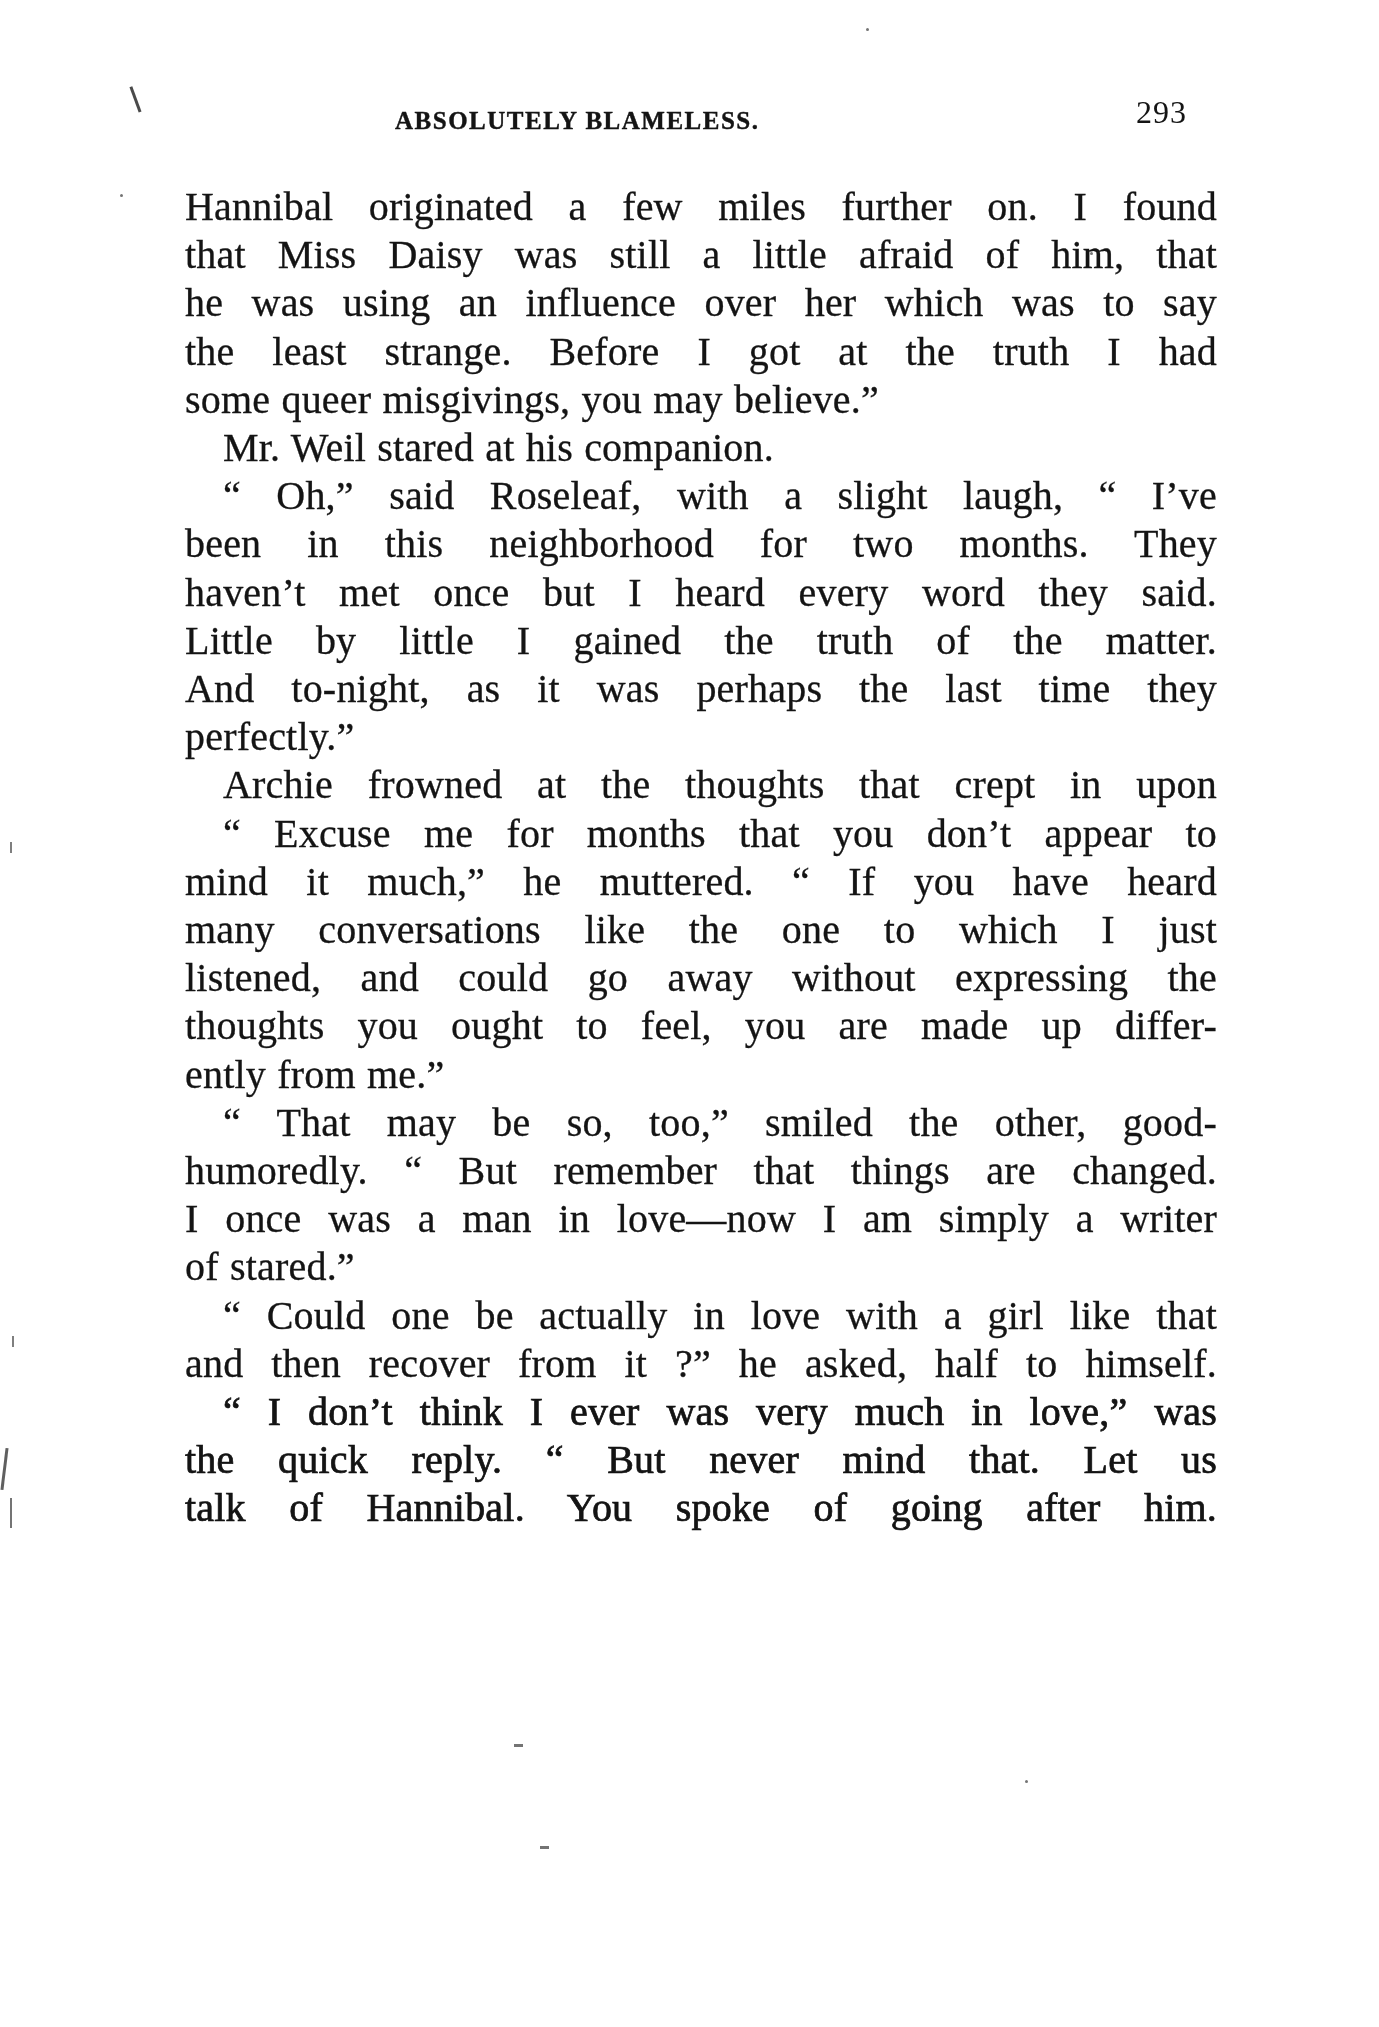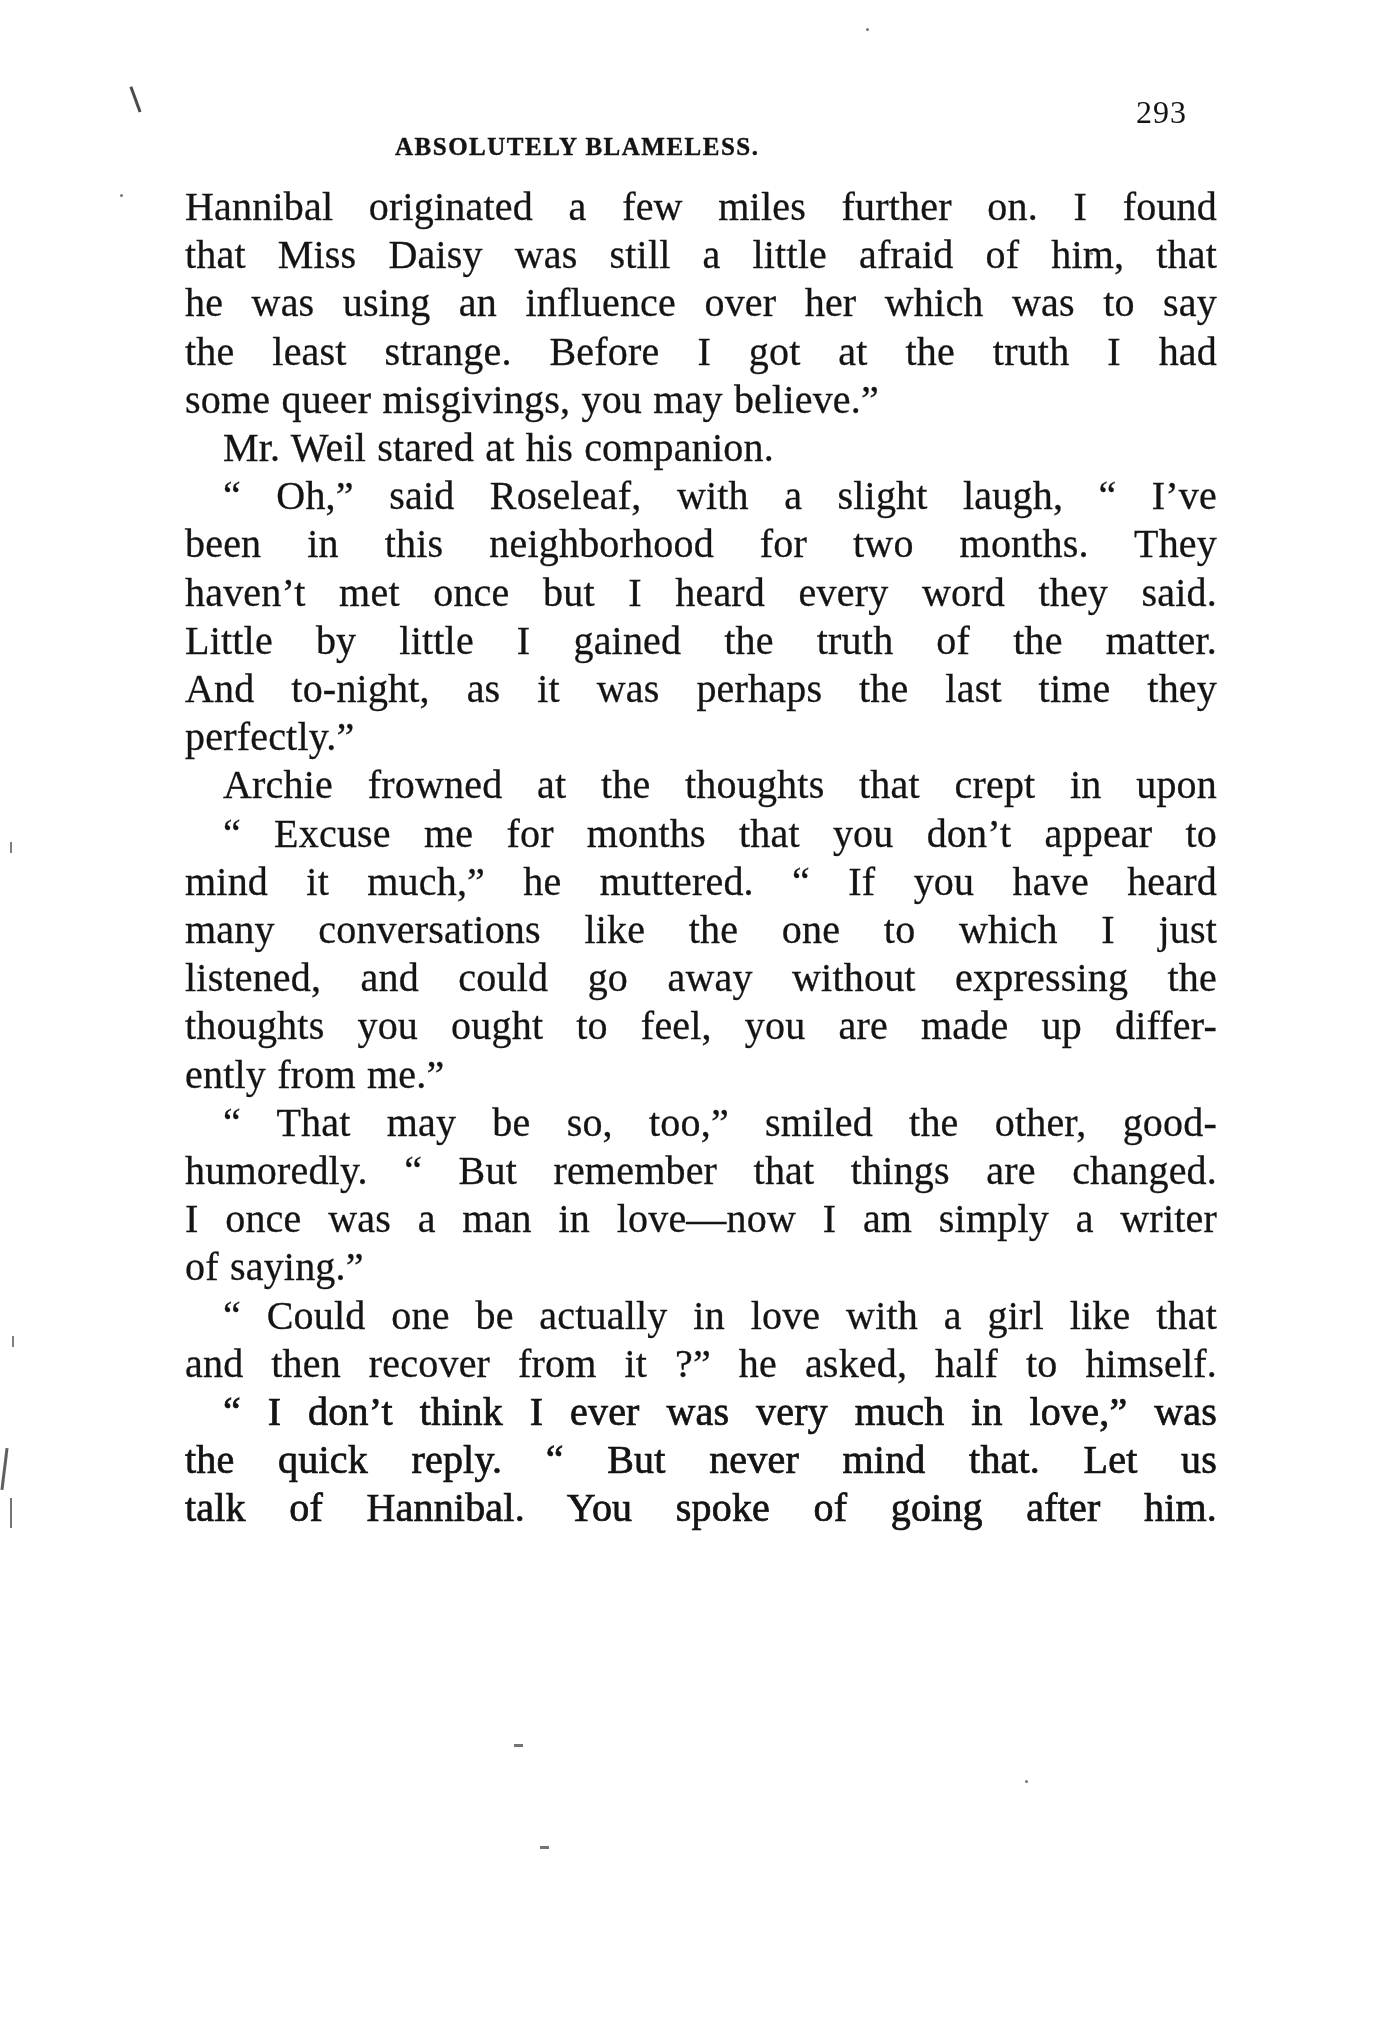--- a/index.html
+++ b/index.html
@@ -25,21 +25,20 @@
     height: 50px;
   }
   .running-title {
     position: absolute;
     left: 210px;
     top: 11px;
     font-weight: 700;
     font-size: 25px;
     letter-spacing: 1.5px;
     white-space: nowrap;
-    margin-top: 26px;
     -webkit-text-stroke: 0.4px #141414;
   }
   .page-number {
     position: absolute;
     right: 30px;
     top: 0px;
     font-size: 32px;
     line-height: 1;
     letter-spacing: 1px;
   }
@@ -105,21 +104,21 @@
       <div class="line indent">Archie frowned at the thoughts that crept in upon</div>
       <div class="line indent">“ Excuse me for months that you don’t appear to</div>
       <div class="line">mind it much,” he muttered. “ If you have heard</div>
       <div class="line">many conversations like the one to which I just</div>
       <div class="line">listened, and could go away without expressing the</div>
       <div class="line">thoughts you ought to feel, you are made up differ-</div>
       <div class="line unjust">ently from me.”</div>
       <div class="line indent">“ That may be so, too,” smiled the other, good-</div>
       <div class="line">humoredly. “ But remember that things are changed.</div>
       <div class="line">I once was a man in love—now I am simply a writer</div>
-      <div class="line unjust">of saying.”</div>
+      <div class="line unjust">of stared.”</div>
       <div class="line indent">“ Could one be actually in love with a girl like that</div>
       <div class="line">and then recover from it ?” he asked, half to himself.</div>
       <div class="line indent dark">“ I don’t think I ever was very much in love,” was</div>
       <div class="line dark">the quick reply. “ But never mind that. Let us</div>
       <div class="line dark">talk of Hannibal. You spoke of going after him.</div>
     </div>
 
   <div class="artifact slash" style="left:134px;  top:86px;"></div>
   <div class="artifact dot" style="left:866px;  top:28px;"></div>
   <div class="artifact dot" style="left:1090px; top:252px;"></div>

